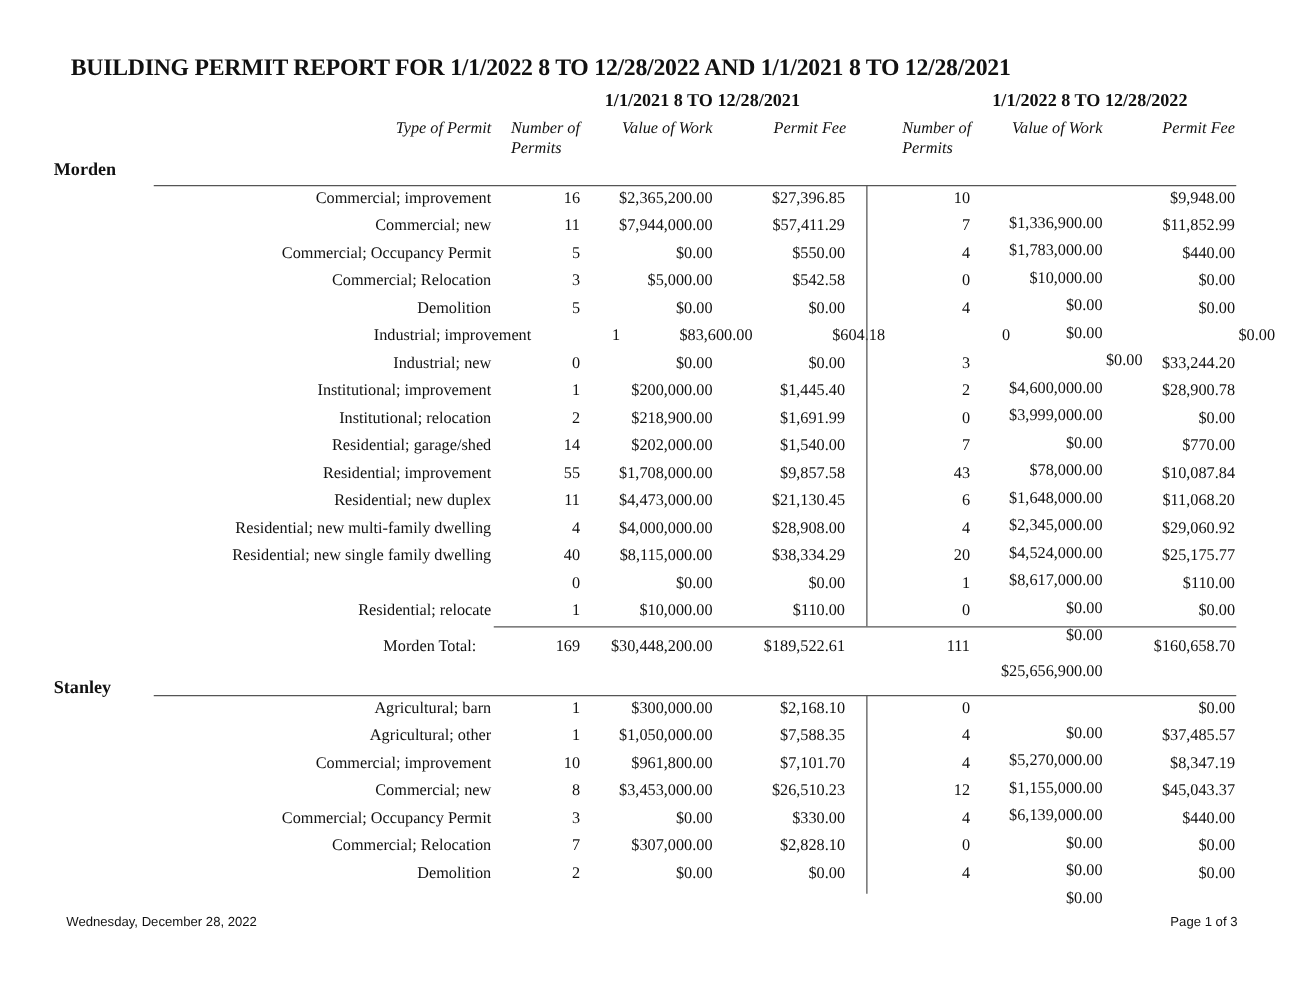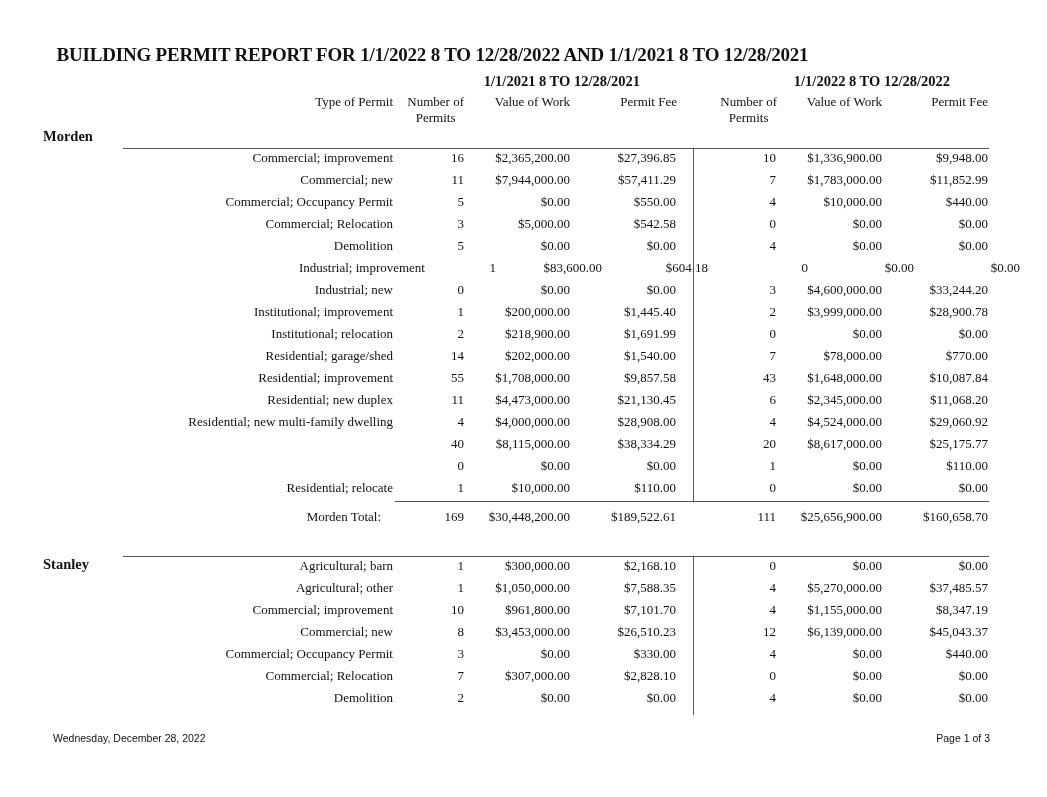--- a/index.html
+++ b/index.html
@@ -11,41 +11,41 @@
     position: absolute; left: 0; width: 869px; top: 44px; text-align: center;
     font-weight: bold; font-size: 19px; letter-spacing: -0.2px;
   }
   .title span { position: relative; left: -2px; }
   .period {
     position: absolute; top: 73px; font-weight: bold; font-size: 14.5px; text-align: right;
   }
   .period.p1 { left: 440px; width: 200px; }
   .period.p2 { left: 750px; width: 200px; }
   .colhead {
-    position: absolute; top: 94px; font-size: 13px; line-height: 16px; text-align: center;
+    position: absolute; top: 94px; font-size: 13px; line-height: 16px; text-align: left; font-style: italic;
   }
   .region {
     position: absolute; left: 43px; font-weight: bold; font-size: 14.5px;
   }
   .rule {
     position: absolute; height: 0; border-top: 1.5px solid #555;
   }
   .vrule {
     position: absolute; width: 0; border-left: 1.5px solid #555;
   }
   .row {
     position: absolute; left: 0; width: 1047px; height: 22px; font-size: 13px; line-height: 22px;
   }
   .cell { position: absolute; top: 0; text-align: right; white-space: nowrap; }
   .c-type { right: calc(1047px - 393px); }
   .c-n1 { right: calc(1047px - 464px); }
   .c-v1 { right: calc(1047px - 570px); }
   .c-f1 { right: calc(1047px - 676px); }
   .c-n2 { right: calc(1047px - 776px); }
-  .c-v2 { right: calc(1047px - 882px); }
+  .c-v2 { right: calc(1047px - 882px); margin-top: 20px; }
   .c-f2 { right: calc(1047px - 988px); }
   .footer {
     position: absolute; top: 732px; font-family: "Liberation Sans", "DejaVu Sans", sans-serif;
     font-size: 10.5px; color: #111;
   }
 </style>
 </head>
 <body>
 
 <div class="title"><span>BUILDING PERMIT REPORT FOR 1/1/2022 8 TO 12/28/2022 AND 1/1/2021 8 TO 12/28/2021</span></div>
@@ -181,20 +181,21 @@
     <div class="row" style="top: 411px;">
       <span class="cell c-type">Residential; new multi-family dwelling</span>
       <span class="cell c-n1">4</span>
       <span class="cell c-v1">$4,000,000.00</span>
       <span class="cell c-f1">$28,908.00</span>
       <span class="cell c-n2">4</span>
       <span class="cell c-v2">$4,524,000.00</span>
       <span class="cell c-f2">$29,060.92</span>
     </div>
     <div class="row" style="top: 433px;">
+      <span class="cell c-type">Residential; new single family dwelling</span>
       <span class="cell c-n1">40</span>
       <span class="cell c-v1">$8,115,000.00</span>
       <span class="cell c-f1">$38,334.29</span>
       <span class="cell c-n2">20</span>
       <span class="cell c-v2">$8,617,000.00</span>
       <span class="cell c-f2">$25,175.77</span>
     </div>
     <div class="row" style="top: 455px;">
       <span class="cell c-n1">0</span>
       <span class="cell c-v1">$0.00</span>
@@ -216,21 +217,21 @@
     <div class="rule" style="top: 501px; left: 395px; width: 594px;"></div>
     <div class="row" style="top: 506px;">
       <span class="cell c-type" style="right: 666px;">Morden Total:</span>
       <span class="cell c-n1">169</span>
       <span class="cell c-v1">$30,448,200.00</span>
       <span class="cell c-f1">$189,522.61</span>
       <span class="cell c-n2">111</span>
       <span class="cell c-v2">$25,656,900.00</span>
       <span class="cell c-f2">$160,658.70</span>
     </div>
-    <div class="region" style="top: 556px;">Stanley</div>
+    <div class="region" style="top: 542px;">Stanley</div>
     <div class="rule" style="top: 556px; left: 123px; width: 866px;"></div>
     <div class="row" style="top: 555px;">
       <span class="cell c-type">Agricultural; barn</span>
       <span class="cell c-n1">1</span>
       <span class="cell c-v1">$300,000.00</span>
       <span class="cell c-f1">$2,168.10</span>
       <span class="cell c-n2">0</span>
       <span class="cell c-v2">$0.00</span>
       <span class="cell c-f2">$0.00</span>
     </div>

